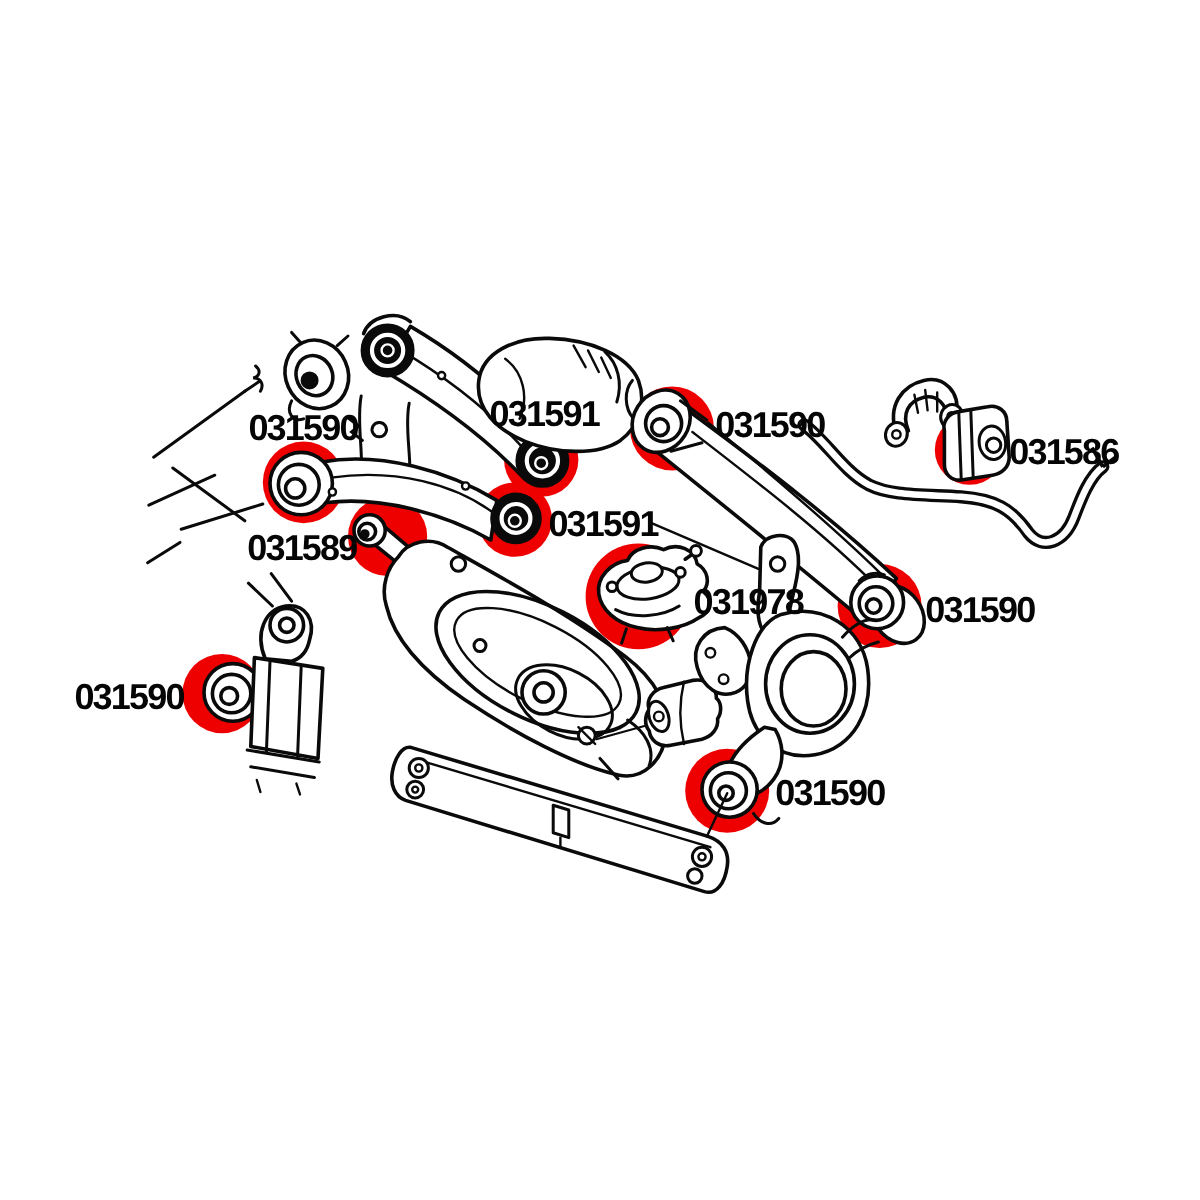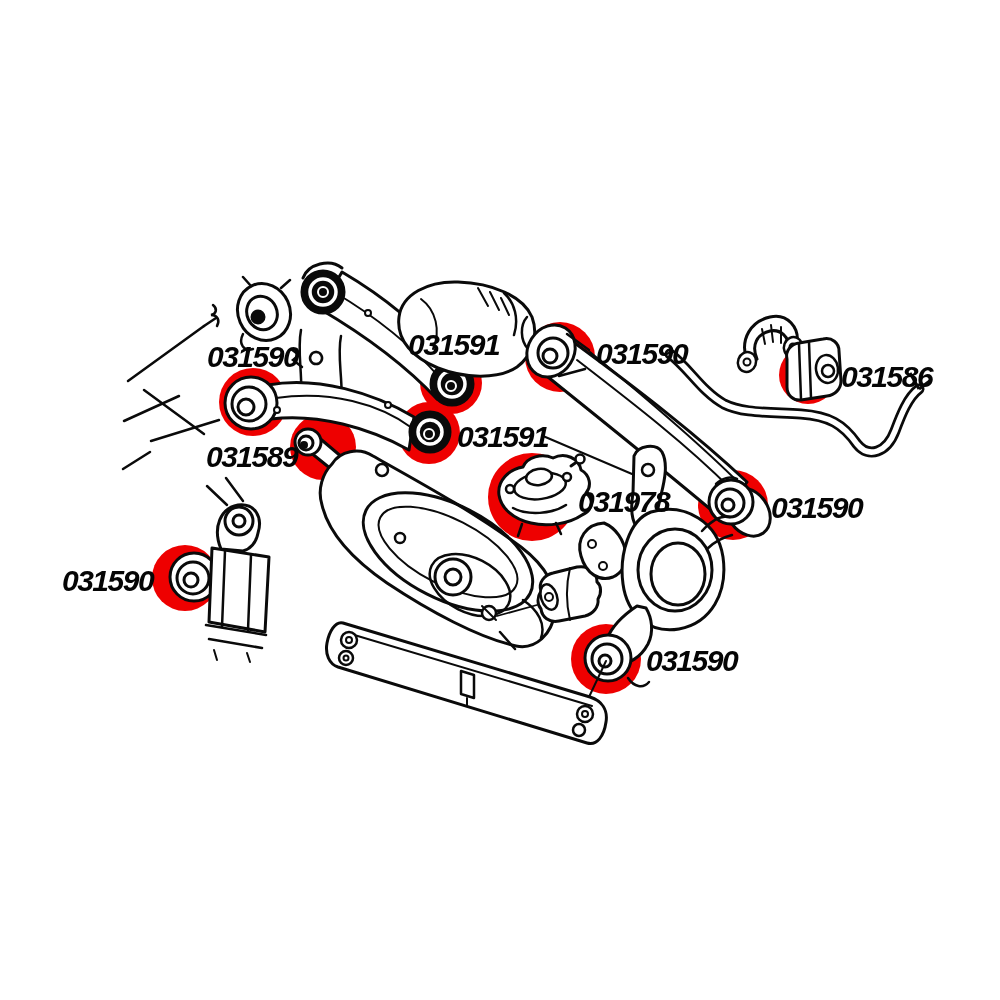--- a/index.html
+++ b/index.html
@@ -1,17 +1,17 @@
 <!DOCTYPE html>
 <html><head>
 <meta charset="utf-8">
 <style>
   html,body{margin:0;padding:0;background:#ffffff;}
   .stage{position:relative;width:1000px;height:1000px;background:#fff;overflow:hidden;
-         font-family:"Liberation Sans", sans-serif;font-style:italic;}
+         font-family:"Liberation Sans", sans-serif;}
   svg{position:absolute;left:0;top:0;}
   .lbl{font-family:"Liberation Sans", sans-serif;font-weight:bold;font-size:30px;
        letter-spacing:-1.5px;fill:#050505;}
 </style>
 </head>
 <body>
 
 <div class="stage">
 <svg width="1000" height="1000" viewBox="0 0 1000 1000">
 

